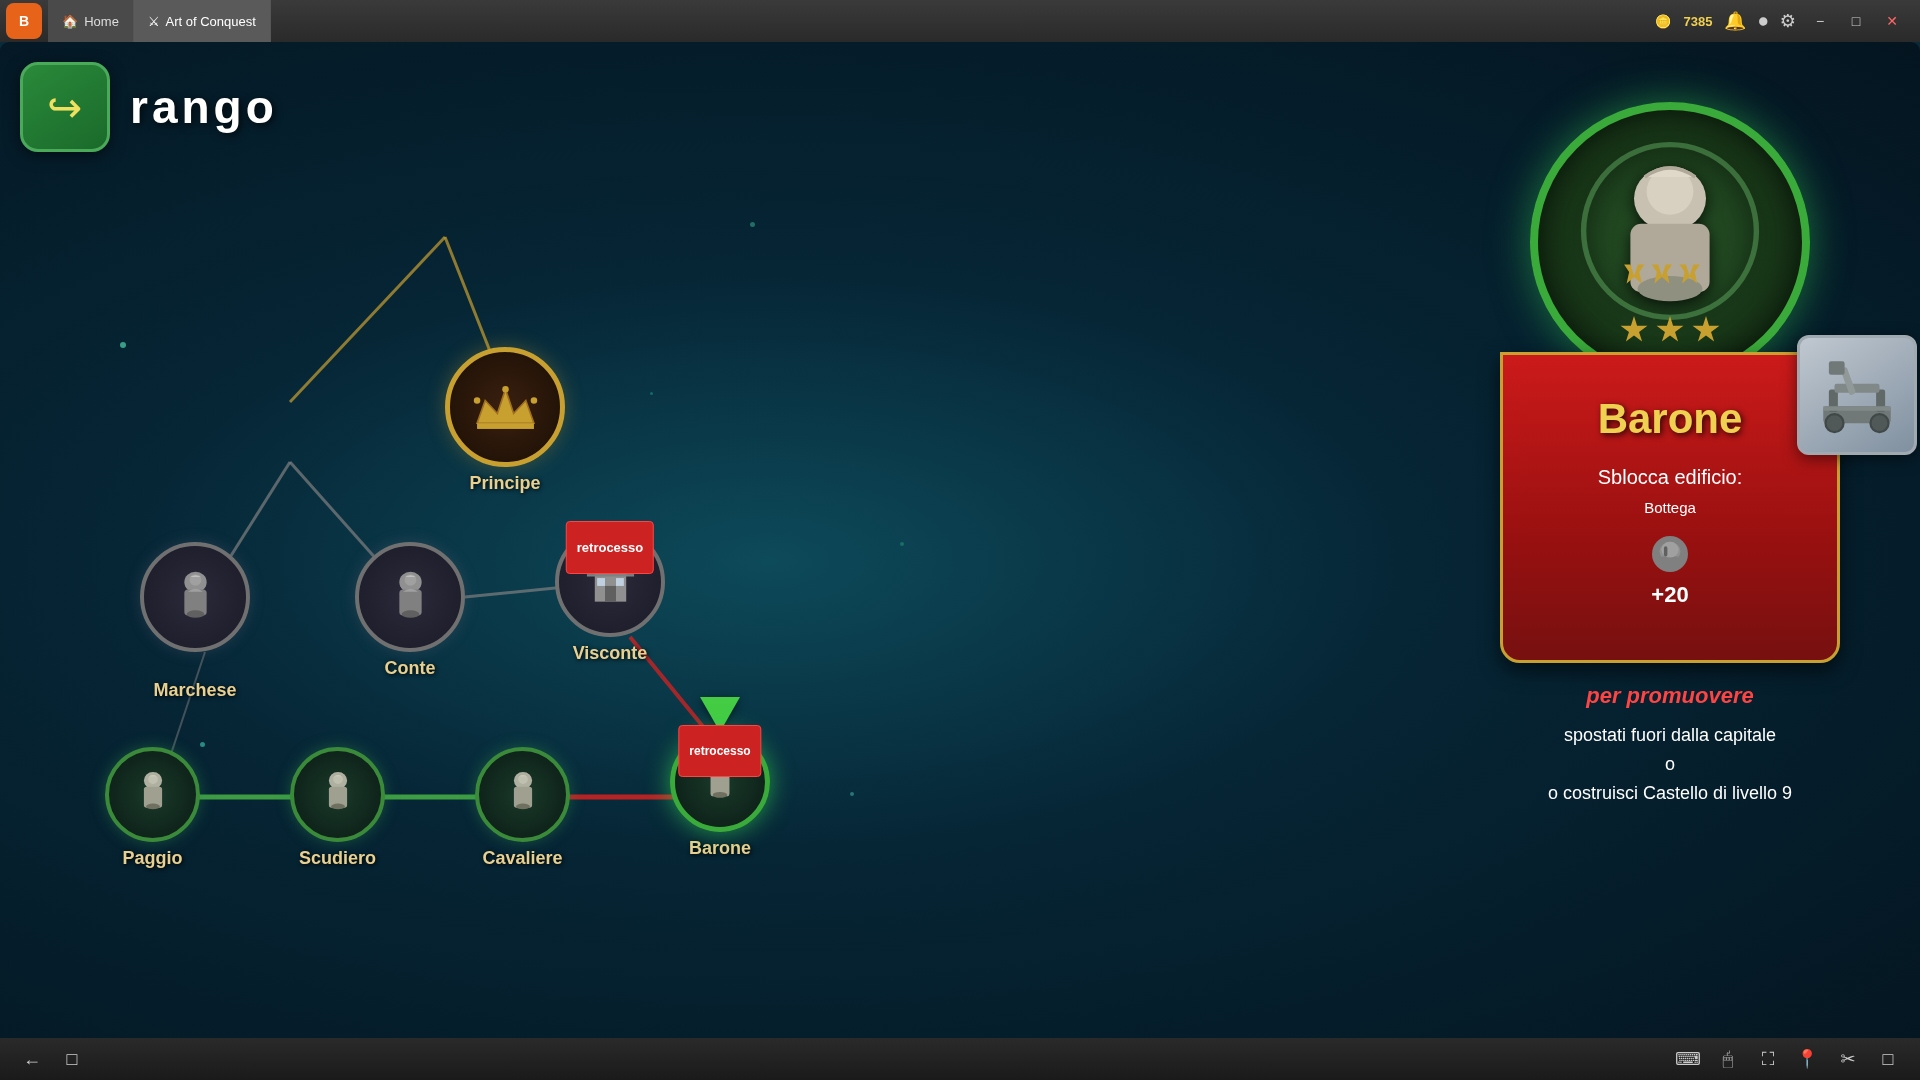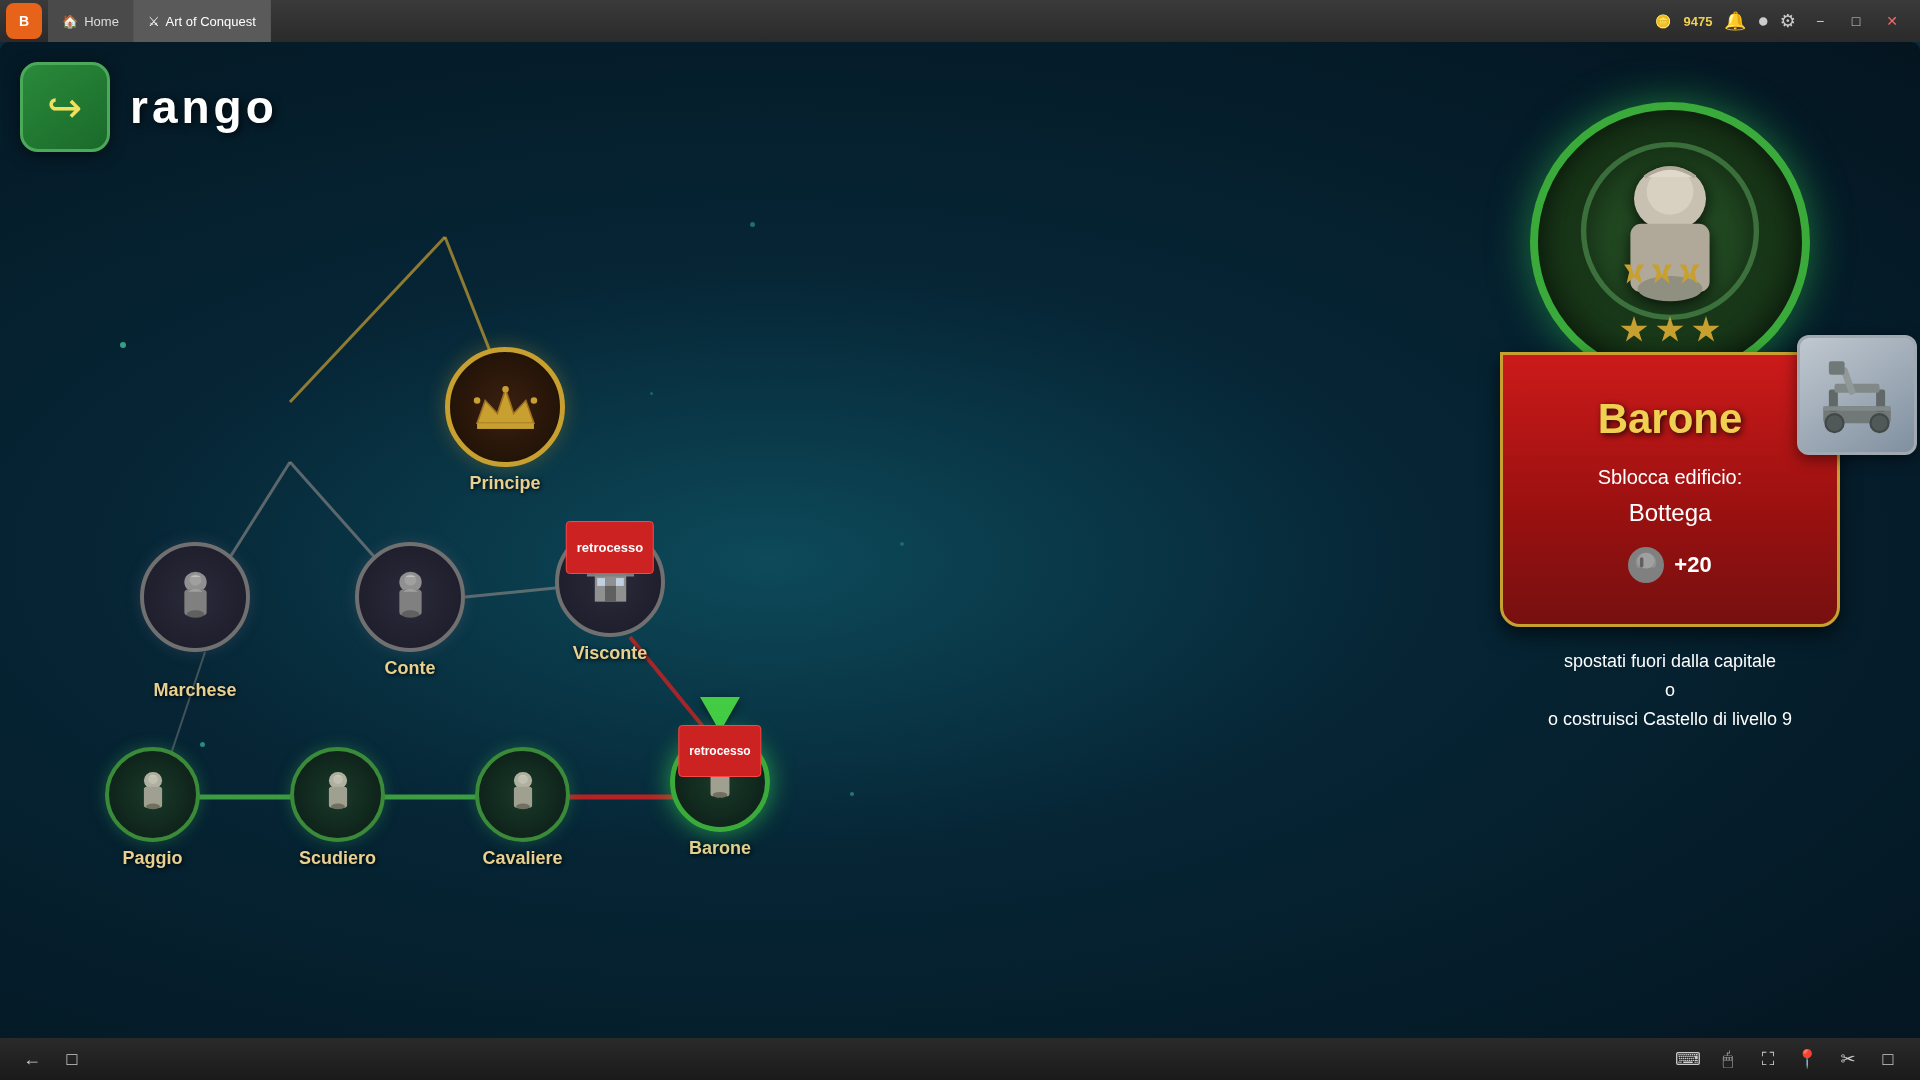--- a/index.html
+++ b/index.html
@@ -268,30 +268,31 @@
     }
     #unlock-label {
       color: #ffffff;
       font-size: 20px;
       text-align: center;
       line-height: 1.4;
       margin-bottom: 8px;
     }
     #building-name {
       color: #ffffff;
-      font-size: 24px;
+      font-size: 15px;
       text-align: center;
       margin-bottom: 20px;
     }
     #bonus-row {
       display: flex;
       align-items: center;
       justify-content: center;
       gap: 10px;
-      margin-bottom: 17px;
+      margin-bottom: 28px;
+      flex-direction: column;
     }
     #bonus-icon {
       width: 36px; height: 36px;
       background: #808080;
       border-radius: 50%;
       display: flex; align-items: center; justify-content: center;
       font-size: 20px;
     }
     #bonus-text {
       color: #ffffff;
@@ -382,21 +383,21 @@
     <span>🏠</span>
     <span>Home</span>
   </div>
   <div class="tb-tab active">
     <span>⚔</span>
     <span>Art of Conquest</span>
   </div>
   <div class="tb-spacer"></div>
   <div class="tb-controls">
     <span>🪙</span>
-    <span style="color:#f0d050;font-weight:bold;">9475</span>
+    <span style="color:#f0d050;font-weight:bold;">7385</span>
     <span style="font-size:18px;">🔔</span>
     <span style="font-size:18px;">⏺</span>
     <span style="font-size:18px;">⚙</span>
     <div class="tb-btn">−</div>
     <div class="tb-btn">□</div>
     <div class="tb-btn" style="color:#ff6666;">✕</div>
   </div>
 </div>
 
 <div id="game-area">
@@ -611,20 +612,21 @@
             <ellipse cx="15" cy="10" rx="10" ry="9" fill="#a0a0a0"></ellipse>
             <rect x="8" y="6" width="4" height="12" rx="2" fill="#606060"></rect>
           </svg>
         </div>
         <div id="bonus-text">+20</div>
       </div>
 
     </div>
 
     <div id="promo-section">
+      <div id="promo-title">per promuovere</div>
       <div id="promo-text1">spostati fuori dalla capitale</div>
       <div style="color:#fff;font-size:18px;margin:4px 0;">o</div>
       <div id="promo-text2">o costruisci Castello di livello 9</div>
     </div>
 
   </div>
 
 </div>
 
 <div id="bottombar">

